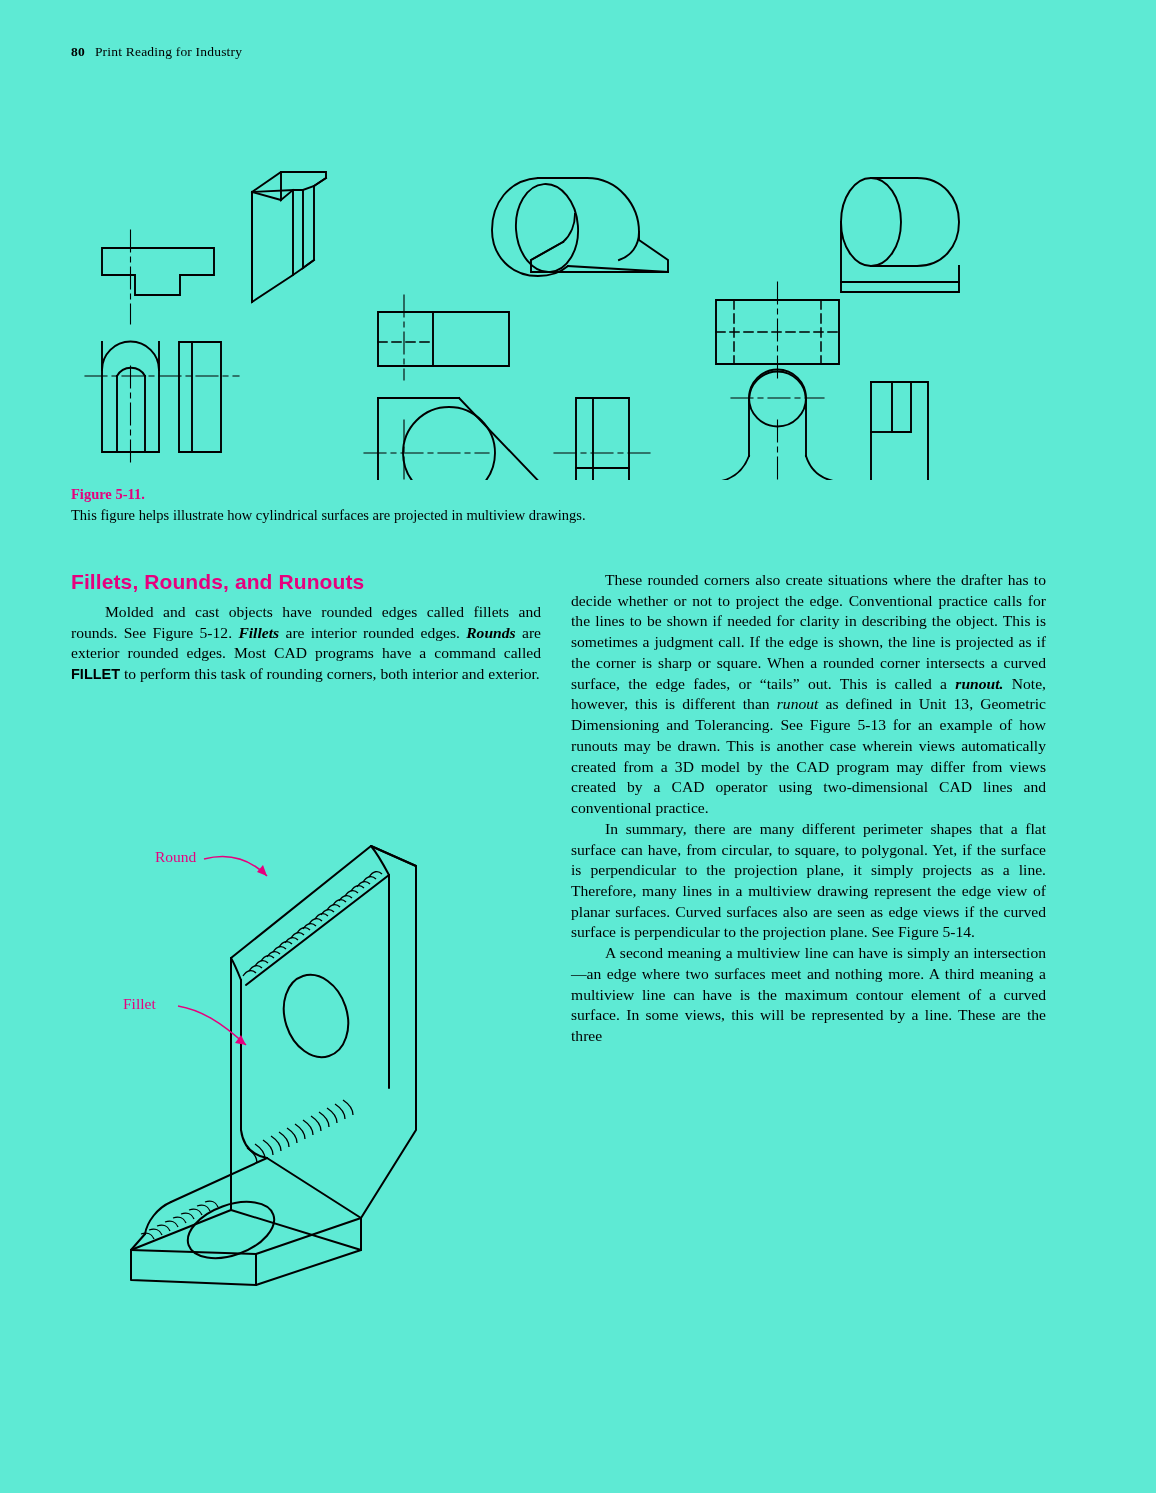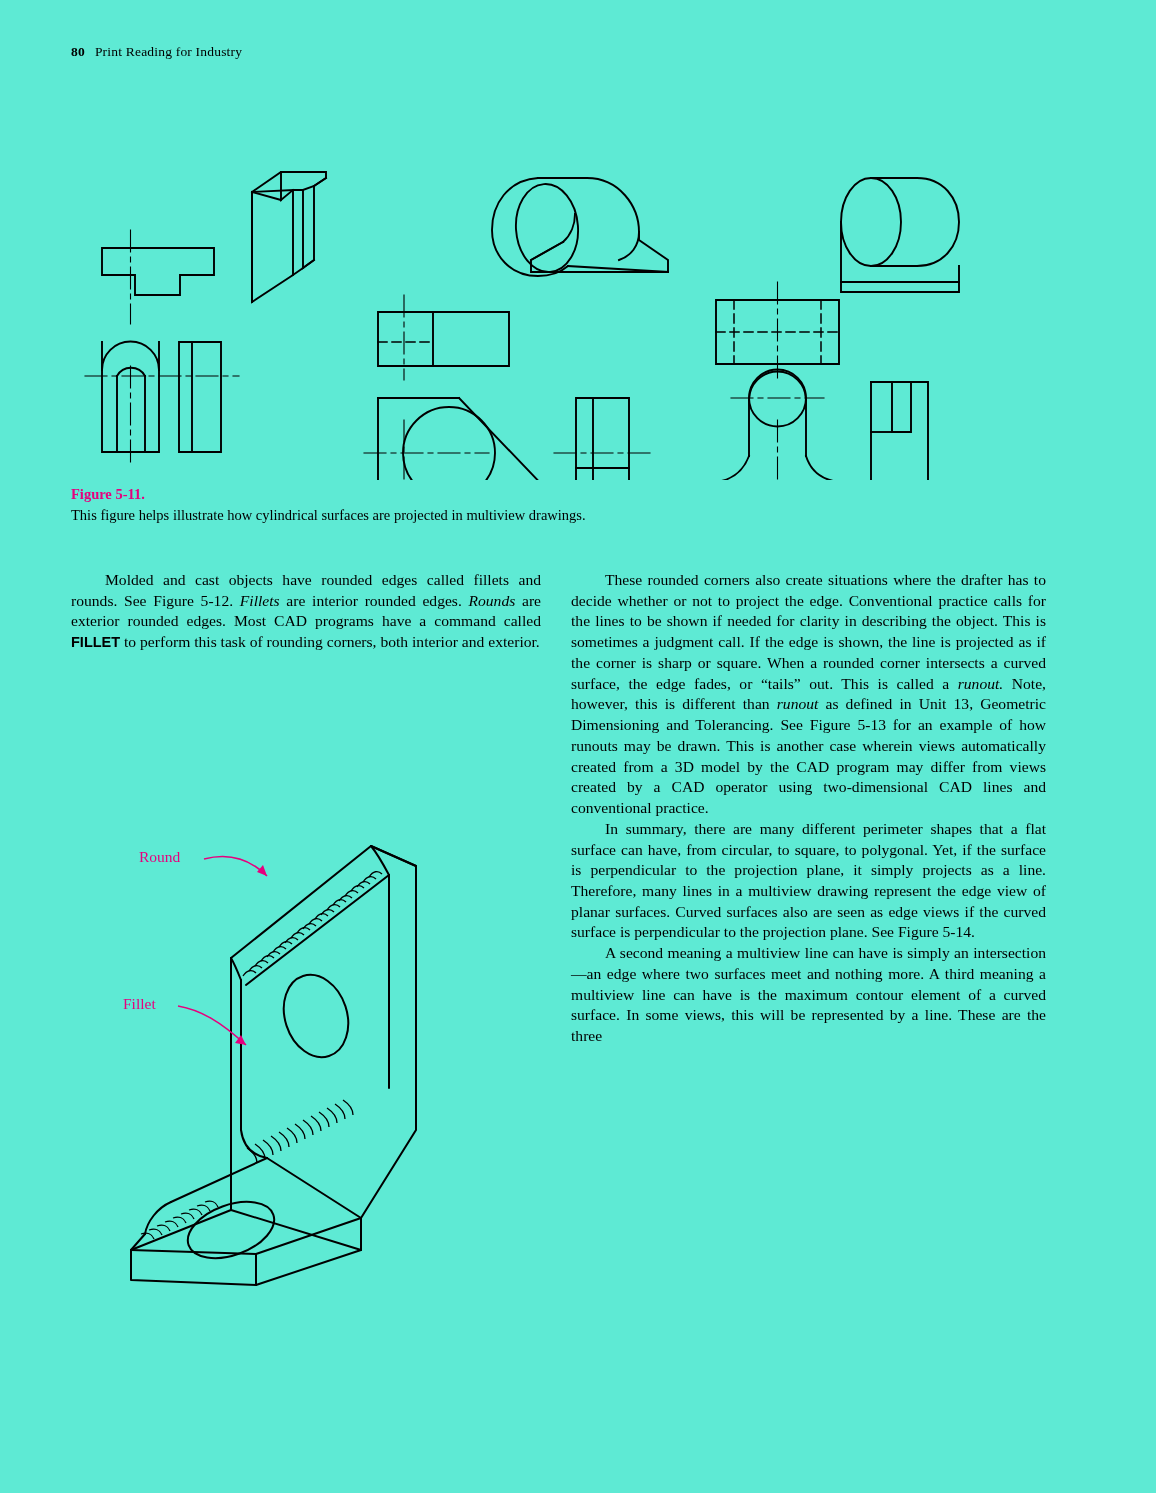--- a/index.html
+++ b/index.html
@@ -75,21 +75,21 @@
     font-size: 15.6px;
     line-height: 1.33;
     text-align: justify;
     text-indent: 34px;
     hyphens: auto;
   }
   p.body + p.body {
     margin-top: 0px;
   }
   b.boldital {
-    font-weight: normal;
+    font-weight: bold;
     font-style: italic;
   }
   b.sans {
     font-family: "Liberation Sans", sans-serif;
     font-weight: bold;
     font-size: 14.5px;
   }
   i.ital { font-style: italic; }
 
   .fig12-wrap {
@@ -235,20 +235,21 @@
       </g>
     </svg>
   </div>
 
   <div class="fig-caption fig11-cap">
     <span class="lbl">Figure 5-11.</span><br>
     <span>This figure helps illustrate how cylindrical surfaces are projected in multiview drawings.</span>
   </div>
 
   <div class="col-left">
+    <h2 class="section">Fillets, Rounds, and Runouts</h2>
     <p class="body"><span>Molded and cast objects have rounded edges called fillets and rounds. See Figure 5-12. </span><b class="boldital">Fillets</b><span> are interior rounded edges. </span><b class="boldital">Rounds</b><span> are exterior rounded edges. Most CAD programs have a command called </span><b class="sans">FILLET</b><span> to perform this task of rounding corners, both interior and exterior.</span></p>
   </div>
 
   <div class="col-right">
     <p class="body"><span>These rounded corners also create situations where the drafter has to decide whether or not to project the edge. Conventional practice calls for the lines to be shown if needed for clarity in describing the object. This is sometimes a judgment call. If the edge is shown, the line is projected as if the corner is sharp or square. When a rounded corner intersects a curved surface, the edge fades, or “tails” out. This is called a </span><b class="boldital">runout.</b><span> Note, however, this is different than </span><i class="ital">runout</i><span> as defined in Unit 13, Geometric Dimensioning and Tolerancing. See Figure 5-13 for an example of how runouts may be drawn. This is another case wherein views automatically created from a 3D model by the CAD program may differ from views created by a CAD operator using two-dimensional CAD lines and conventional practice.</span></p>
 
     <p class="body">In summary, there are many different perimeter shapes that a flat surface can have, from circular, to square, to polygonal. Yet, if the surface is perpendicular to the projection plane, it simply projects as a line. Therefore, many lines in a multiview drawing represent the edge view of planar surfaces. Curved surfaces also are seen as edge views if the curved surface is perpendicular to the projection plane. See Figure 5-14.</p>
     <p class="body">A second meaning a multiview line can have is simply an intersection—an edge where two surfaces meet and nothing more. A third meaning a multiview line can have is the maximum contour element of a curved surface. In some views, this will be represented by a line. These are the three</p>
   </div>
 
@@ -341,18 +342,18 @@
 
       <g stroke="#e6007e" stroke-width="1.6" fill="none">
         <path d="M133 29 C160 22 180 30 196 46"></path>
         <path d="M107 176 C130 180 150 192 175 215"></path>
       </g>
       <g fill="#e6007e" stroke="none">
         <path d="M196 46 L186 42 L192 35 Z"></path>
         <path d="M175 215 L164 213 L170 205 Z"></path>
       </g>
     </svg>
-    <div class="callout-label" style="left:68px; top:18px;">Round</div>
+    <div class="callout-label" style="left:84px; top:18px;">Round</div>
     <div class="callout-label" style="left:52px; top:165px;">Fillet</div>
   </div>
 
 
 </div>
 
 </body></html>

